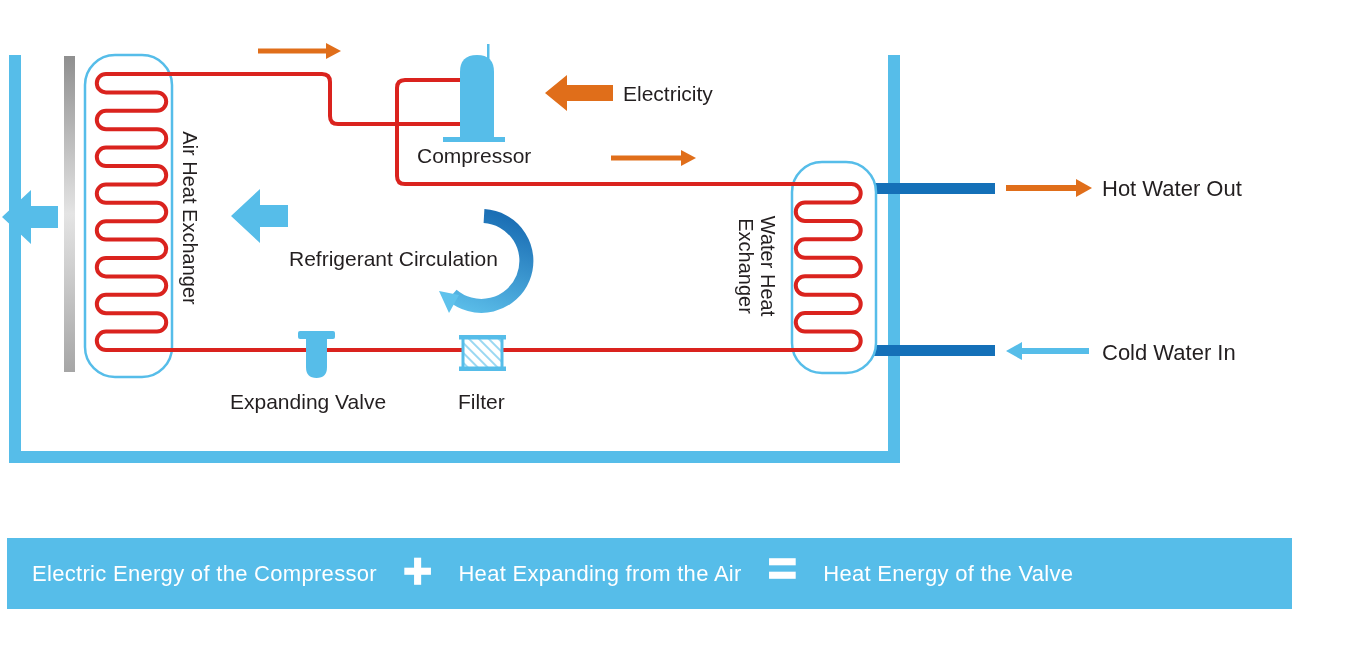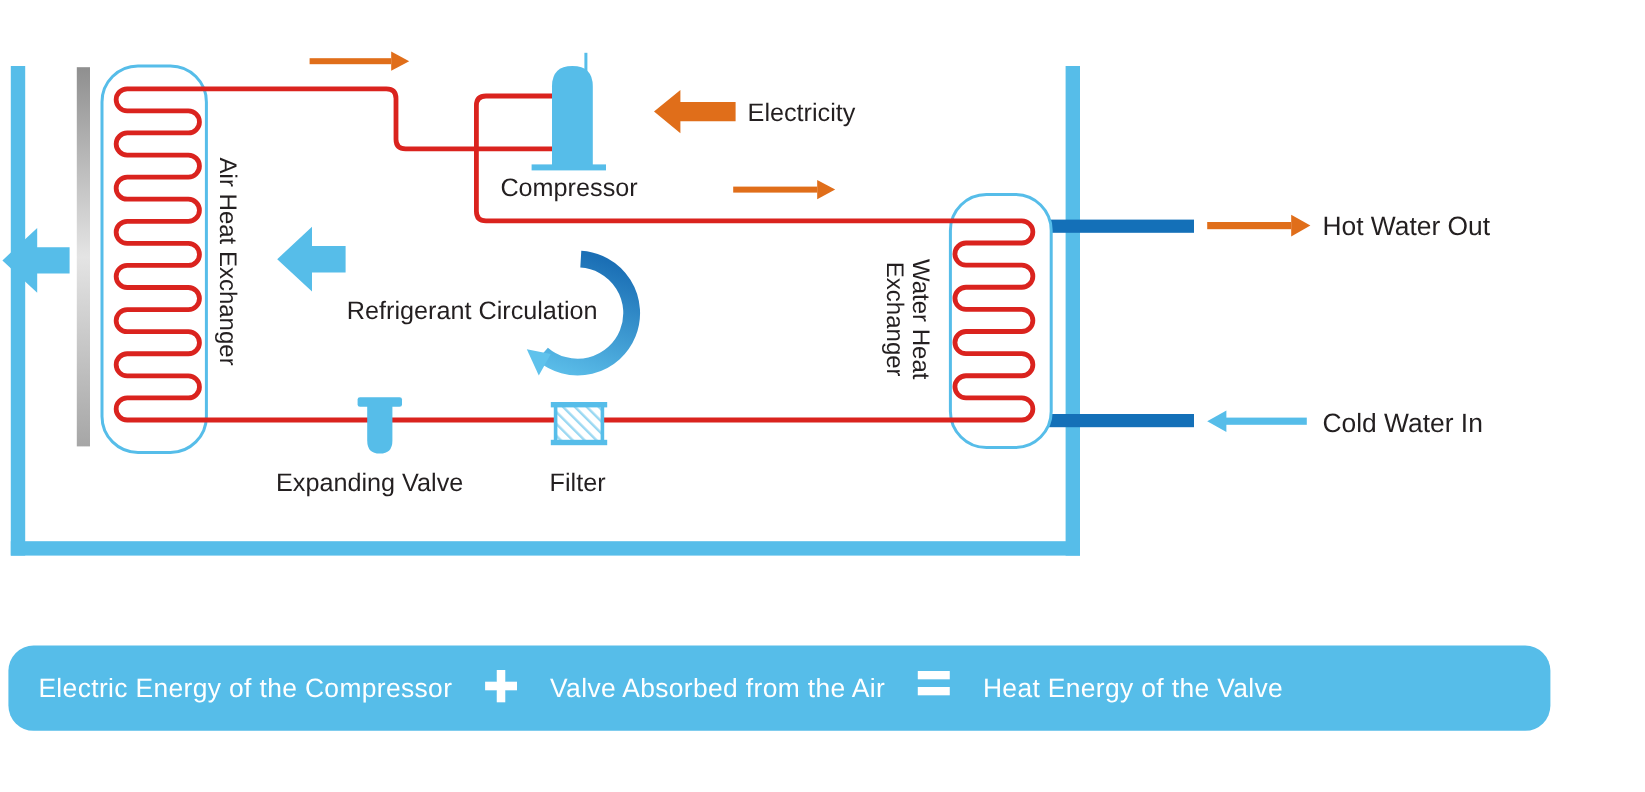--- a/index.html
+++ b/index.html
@@ -4,21 +4,21 @@
 <style>
   html,body{margin:0;padding:0;background:#fff;}
   body{width:1371px;height:660px;position:relative;overflow:hidden;
        font-family:"Liberation Sans",sans-serif;}
   .stage{position:absolute;inset:0;}
   svg{position:absolute;top:0;left:0;display:block;}
   svg text{font-family:"Liberation Sans",sans-serif;fill:#231F20;}
   .banner{
     position:absolute;left:7px;top:538px;width:1285px;height:71px;
     background:#56BDE9;color:#fff;display:flex;align-items:center;
-    font-size:22px;letter-spacing:0.3px;white-space:nowrap;border-radius:21px;
+    font-size:22px;letter-spacing:0.3px;white-space:nowrap;
   }
   .banner .term{flex:0 0 auto;}
   .banner .t1{margin-left:25px;}
   .banner .op{
     flex:0 0 auto;margin:0 26px;font-size:50px;font-weight:700;
     -webkit-text-stroke:1.5px #ffffff;line-height:1;transform:translateY(-3px);
   }
   .banner .eq{transform:translateY(-5px);}
 </style>
 </head>
@@ -124,17 +124,17 @@
   <text x="1102" y="196" font-size="22">Hot Water Out</text>
   <text x="1102" y="360" font-size="22">Cold Water In</text>
   <text transform="translate(183 218) rotate(90)" text-anchor="middle" font-size="20">Air Heat Exchanger</text>
   <text transform="translate(761 266) rotate(90)" text-anchor="middle" font-size="20">Water Heat</text>
   <text transform="translate(739 266) rotate(90)" text-anchor="middle" font-size="20">Exchanger</text>
 </svg>
 
 <div class="banner">
   <span class="term t1">Electric Energy of the Compressor</span>
   <span class="op">+</span>
-  <span class="term">Valve Absorbed from the Air</span>
+  <span class="term">Heat Expanding from the Air</span>
   <span class="op eq">=</span>
   <span class="term">Heat Energy of the Valve</span>
 </div>
 </div>
 
 </body></html>

